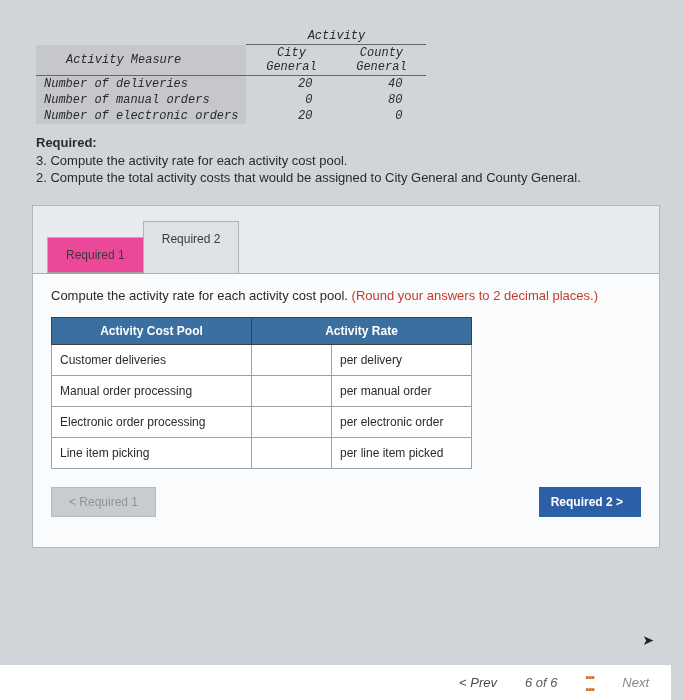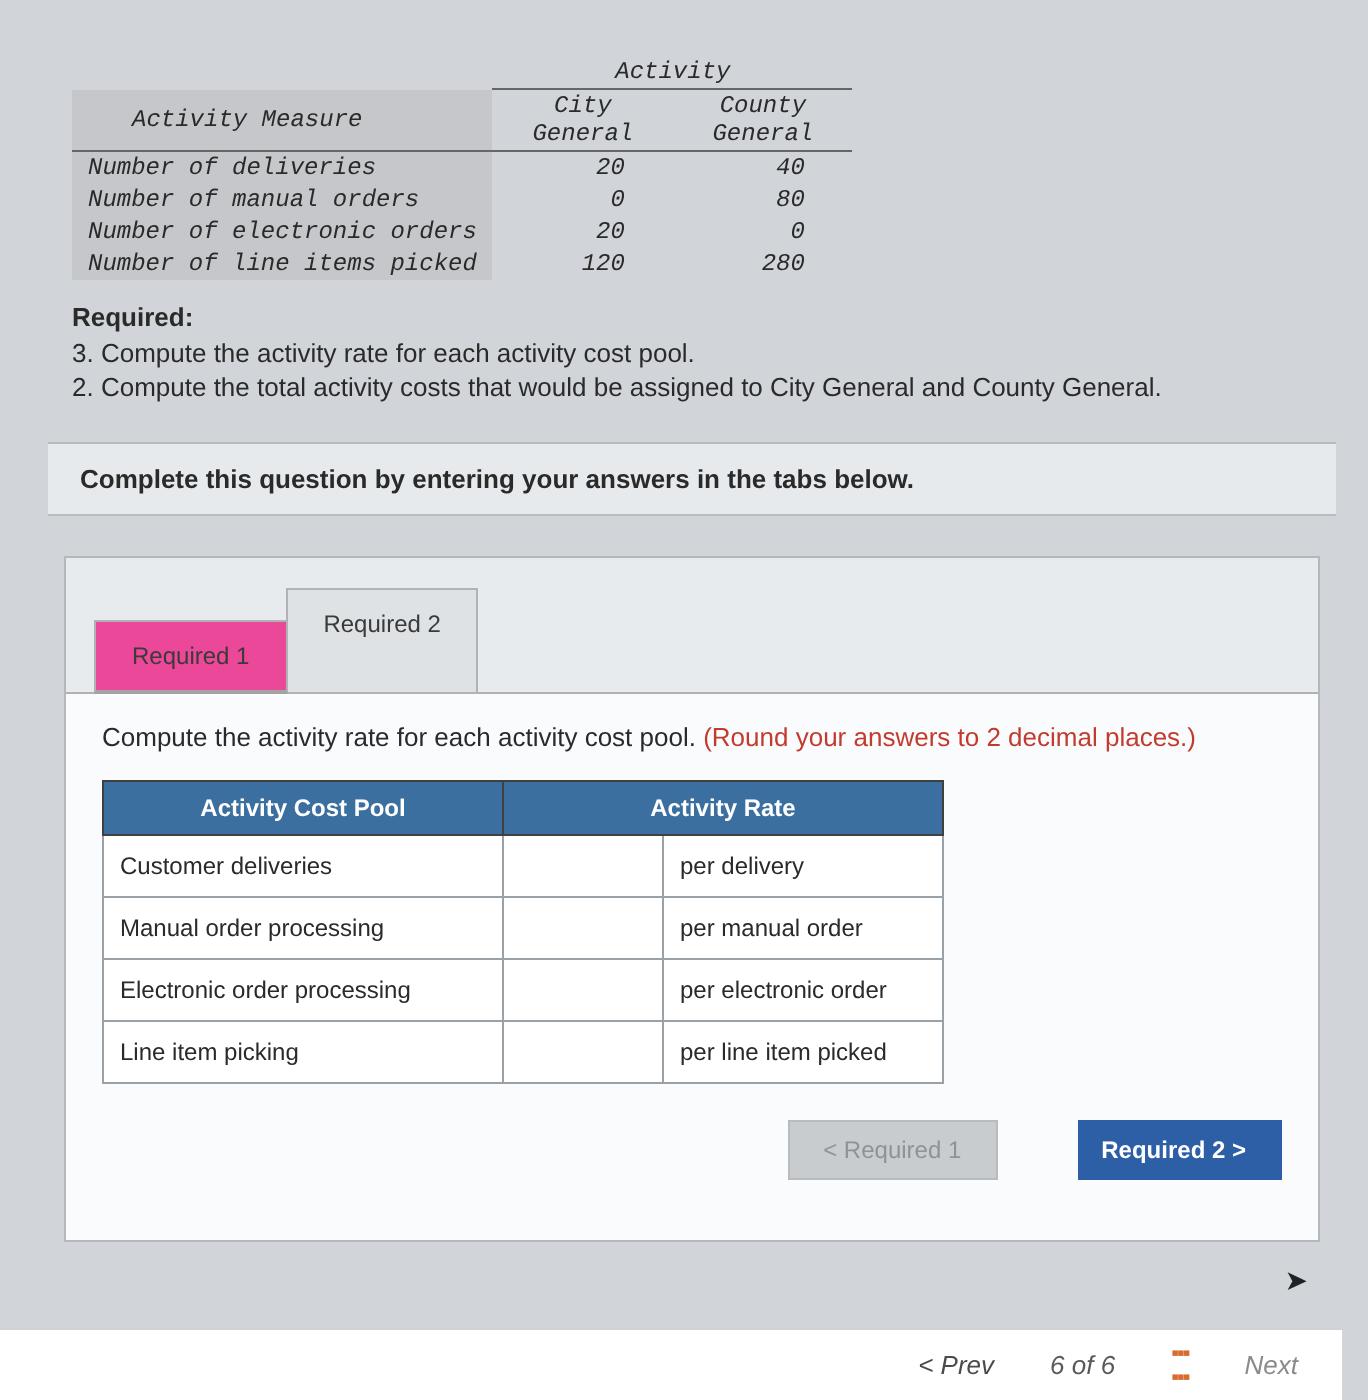--- a/index.html
+++ b/index.html
@@ -111,22 +111,22 @@
     padding: 8px 8px;
     background: #fff;
     height: 22px;
   }
   .answer-table td.input-cell {
     width: 80px;
     background: #fff;
   }
   .nav-row {
     display: flex;
-    justify-content: flex-end;
-    gap: 40px;
+    justify-content: space-between;
+    gap: 60px;
     padding: 18px 0 6px 0;
   }
   .nav-btn {
     font-size: 12px;
     padding: 8px 18px;
     border: none;
     cursor: pointer;
   }
   .nav-btn.disabled {
     background: #c9ccce;
@@ -191,35 +191,29 @@
     <tr class="row-shade">
       <td>Number of manual orders</td>
       <td class="num">0</td>
       <td class="num">80</td>
     </tr>
     <tr class="row-shade">
       <td>Number of electronic orders</td>
       <td class="num">20</td>
       <td class="num">0</td>
     </tr>
-    <tr class="row-shade">
-      <td>Number of line items picked</td>
-      <td class="num">120</td>
-      <td class="num">280</td>
-    </tr>
   </tbody>
     </table>
 
   <div class="req-block">
     <div class="bold">Required:</div>
     <div>3. Compute the activity rate for each activity cost pool.</div>
     <div>2. Compute the total activity costs that would be assigned to City General and County General.</div>
   </div>
 
-  <div class="instruction-bar">Complete this question by entering your answers in the tabs below.</div>
 
   <div class="worksheet">
     <div class="tabs">
       <div class="tab active">Required 1</div>
       <div class="tab">Required 2</div>
     </div>
     <div class="panel">
       <div class="panel-instr">
         <span>Compute the activity rate for each activity cost pool. </span><span class="hint">(Round your answers to 2 decimal places.)</span>
       </div>

